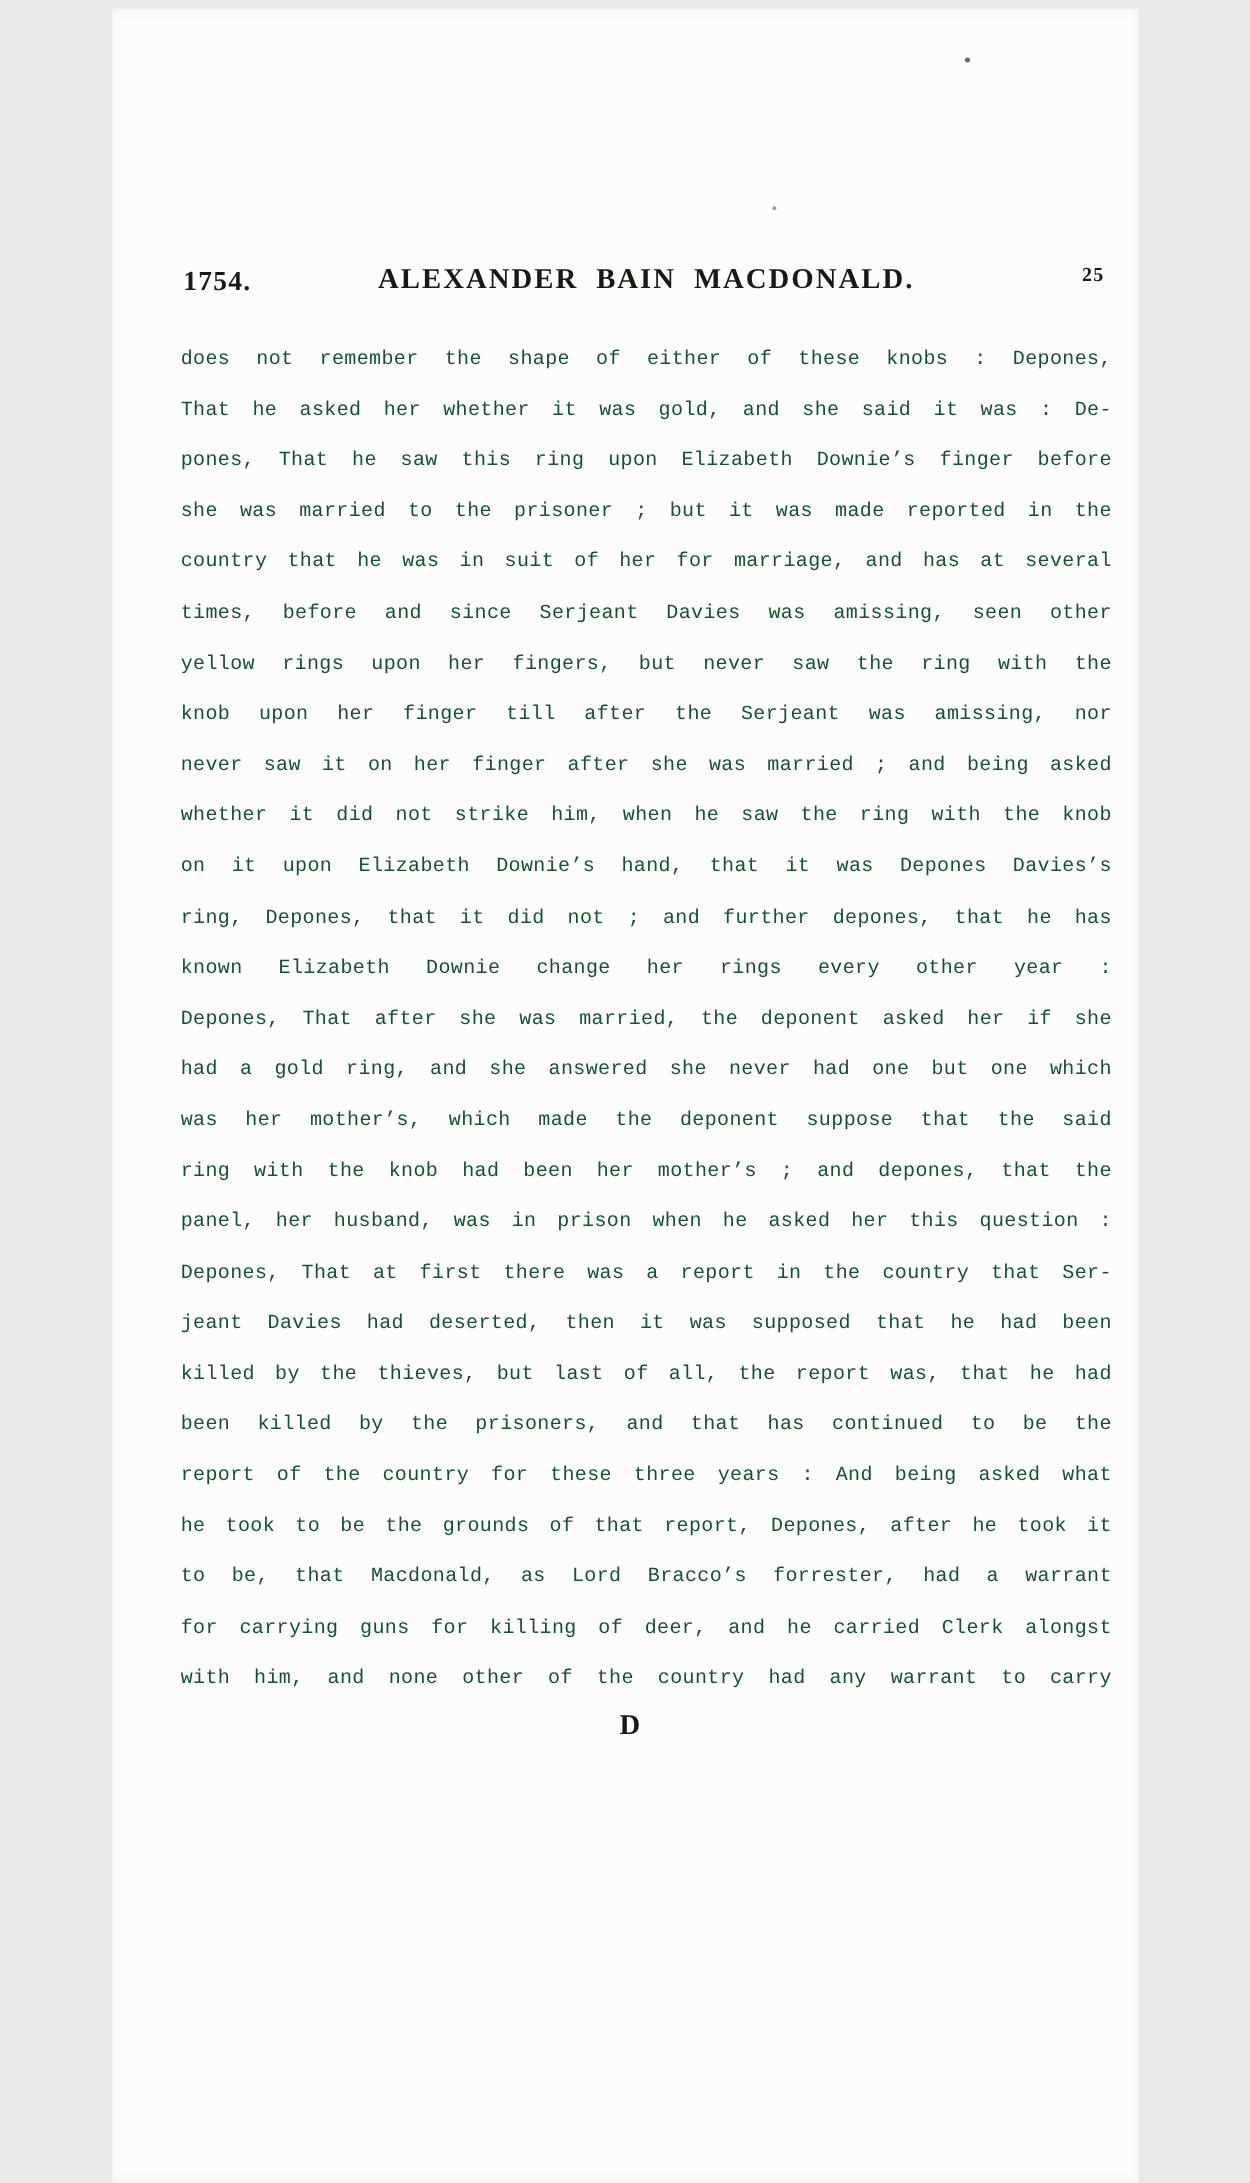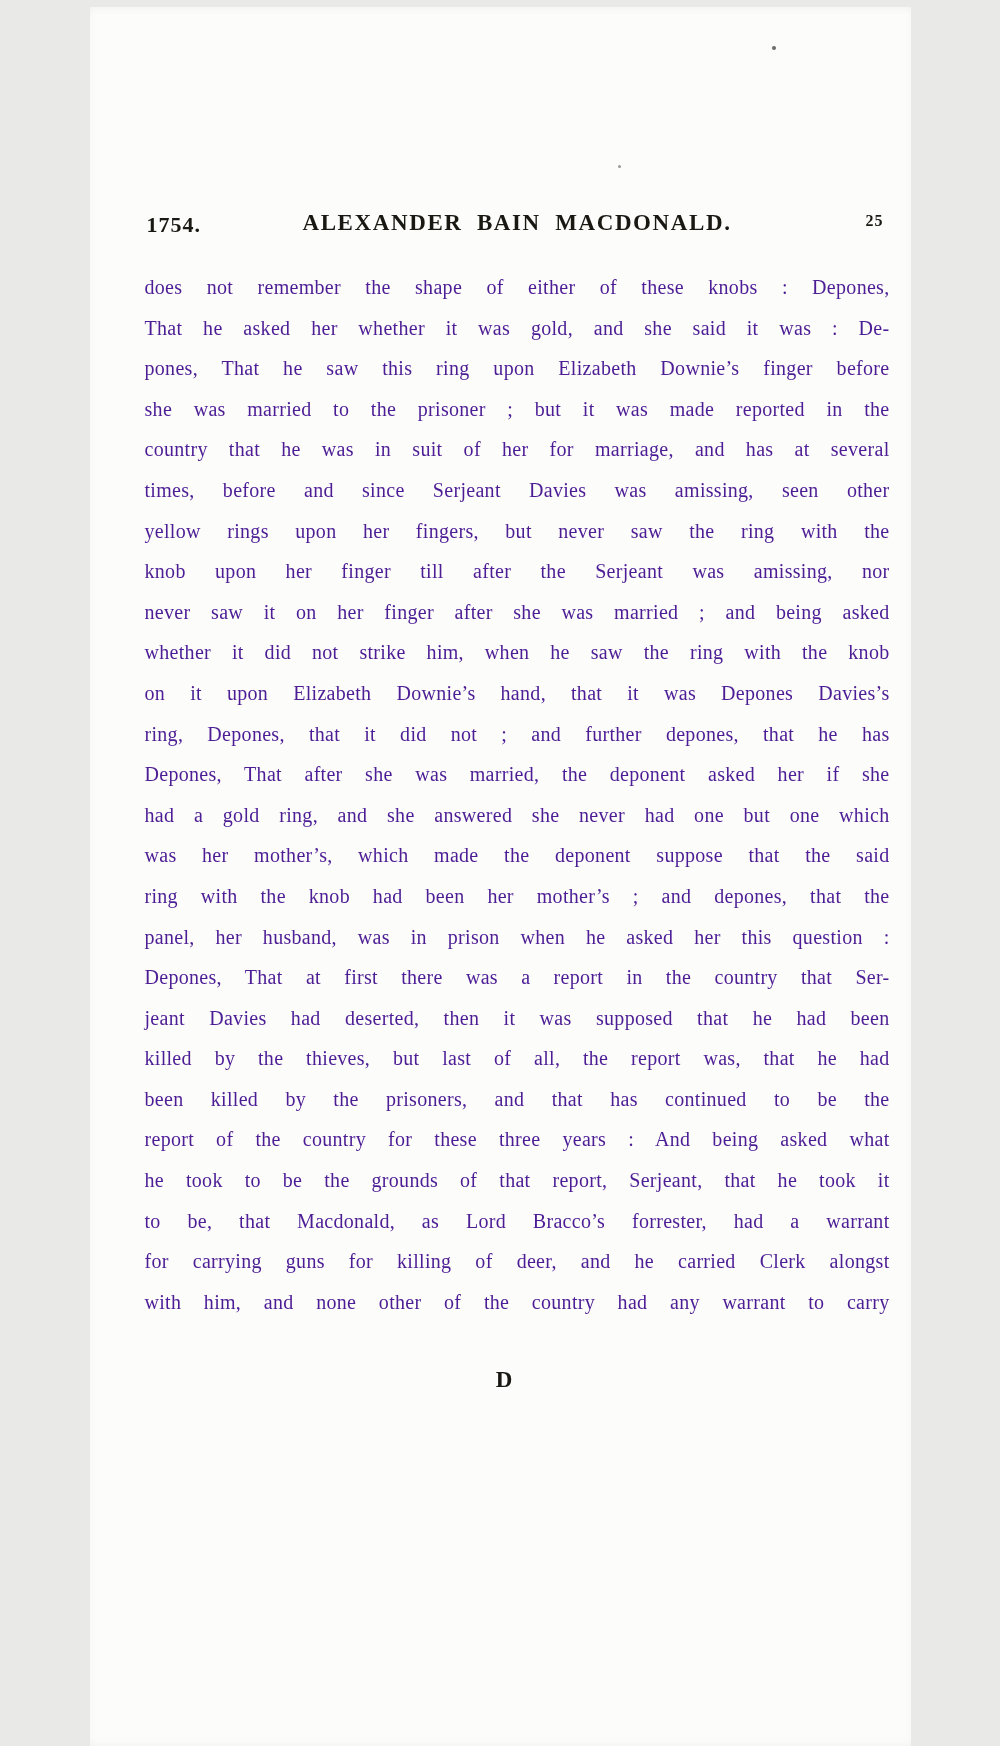--- a/index.html
+++ b/index.html
@@ -53,29 +53,30 @@
     font-weight: bold;
     letter-spacing: 1px;
   }
   .body-text {
     position: absolute;
     top: 260px;
     left: 55px;
     width: 745px;
   }
   .line {
-    font-size: 20px;
+    font-size: 16px;
     line-height: 40.6px;
     height: 40.6px;
     letter-spacing: 0.3px;
     text-align: justify;
     text-align-last: justify;
     -moz-text-align-last: justify;
     white-space: normal;
-    color: #4c1d95;
+    color: #14532d;
+    font-family: Liberation Mono, monospace;
   }
   .sig {
     position: absolute;
     top: 1360px;
     left: 55px;
     width: 720px;
     text-align: center;
     font-size: 23px;
     font-weight: bold;
     letter-spacing: 1px;
@@ -112,31 +113,32 @@
     <div class="line">pones, That he saw this ring upon Elizabeth Downie’s finger before</div>
     <div class="line">she was married to the prisoner ; but it was made reported in the</div>
     <div class="line">country that he was in suit of her for marriage, and has at several</div>
     <div class="line">times, before and since Serjeant Davies was amissing, seen other</div>
     <div class="line">yellow rings upon her fingers, but never saw the ring with the</div>
     <div class="line">knob upon her finger till after the Serjeant was amissing, nor</div>
     <div class="line">never saw it on her finger after she was married ; and being asked</div>
     <div class="line">whether it did not strike him, when he saw the ring with the knob</div>
     <div class="line">on it upon Elizabeth Downie’s hand, that it was Depones Davies’s</div>
     <div class="line">ring, Depones, that it did not ; and further depones, that he has</div>
+    <div class="line">known Elizabeth Downie change her rings every other year :</div>
     <div class="line">Depones, That after she was married, the deponent asked her if she</div>
     <div class="line">had a gold ring, and she answered she never had one but one which</div>
     <div class="line">was her mother’s, which made the deponent suppose that the said</div>
     <div class="line">ring with the knob had been her mother’s ; and depones, that the</div>
     <div class="line">panel, her husband, was in prison when he asked her this question :</div>
     <div class="line">Depones, That at first there was a report in the country that Ser-</div>
     <div class="line">jeant Davies had deserted, then it was supposed that he had been</div>
     <div class="line">killed by the thieves, but last of all, the report was, that he had</div>
     <div class="line">been killed by the prisoners, and that has continued to be the</div>
     <div class="line">report of the country for these three years : And being asked what</div>
-    <div class="line">he took to be the grounds of that report, Serjeant, that he took it</div>
+    <div class="line">he took to be the grounds of that report, Depones, after he took it</div>
     <div class="line">to be, that Macdonald, as Lord Bracco’s forrester, had a warrant</div>
     <div class="line">for carrying guns for killing of deer, and he carried Clerk alongst</div>
     <div class="line">with him, and none other of the country had any warrant to carry</div>
   </div>
 
   <div class="sig">D</div>
 
 </div>
 
 </body></html>

